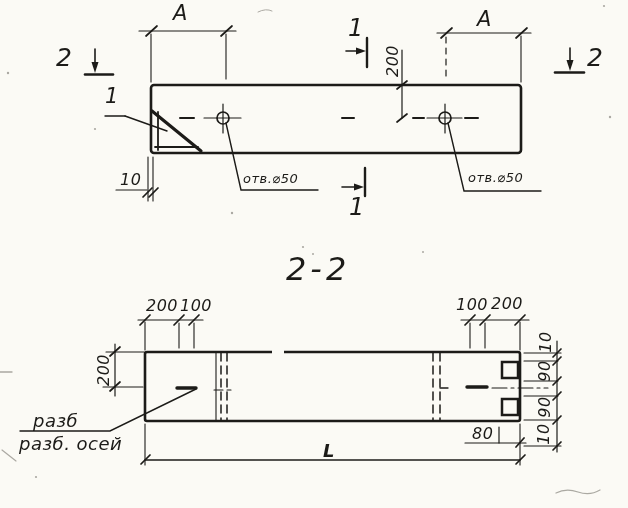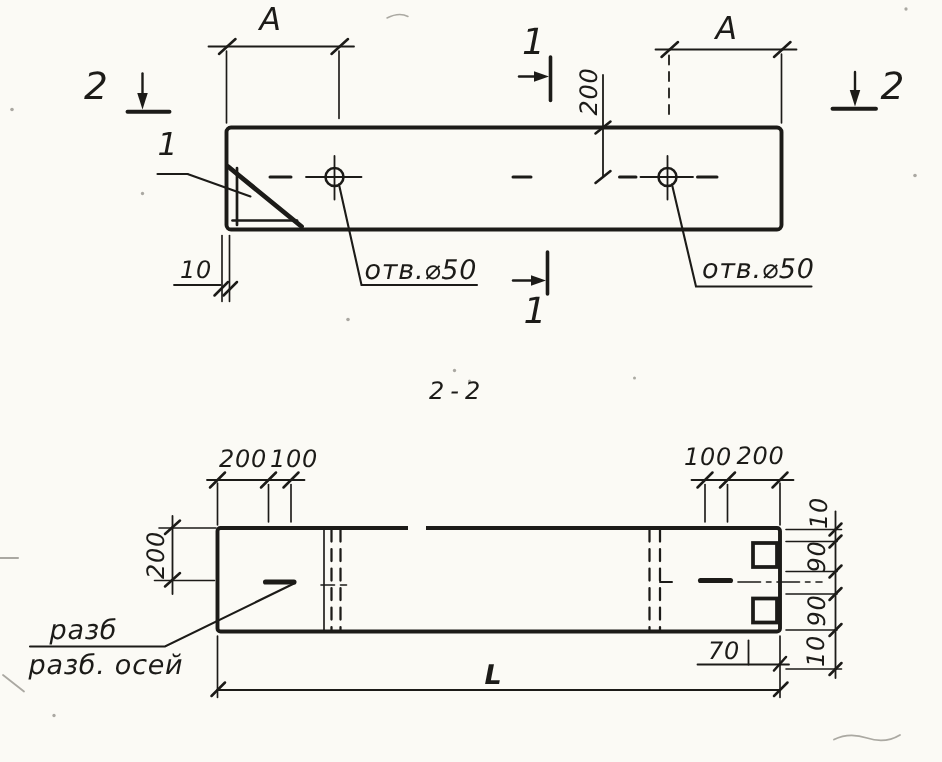--- a/index.html
+++ b/index.html
@@ -17,26 +17,26 @@
     font-style:italic;
     color:#1c1b18;
     white-space:nowrap;
     line-height:1;
     letter-spacing:0.5px;
   }
   .rot{
     transform:translate(-50%,-50%) rotate(-90deg);
   }
   .s16{font-size:16px;}
-  .s17{font-size:18px;}
+  .s17{font-size:13px;}
   .s18{font-size:18px;}
   .s21{font-size:21px;}
   .s24{font-size:24px;}
   .s25{font-size:25px;}
-  .title{font-size:16px;letter-spacing:4px;}
+  .title{font-size:32px;letter-spacing:4px;}
   .bold{font-weight:bold;}
 </style>
 </head>
 <body>
 
 <div id="canvas">
 
   <svg id="linework" width="628" height="508" viewBox="0 0 628 508" stroke="#1c1b18" fill="none" stroke-linecap="round">
 
     <g>
@@ -241,18 +241,18 @@
   <span class="lbl title" style="left:286px;top:253px;">2-2</span>
   <span class="lbl s16" style="left:146px;top:298px;">200</span>
   <span class="lbl s16" style="left:180px;top:298px;">100</span>
   <span class="lbl s16" style="left:456px;top:297px;">100</span>
   <span class="lbl s16" style="left:491px;top:296px;">200</span>
   <span class="lbl s16 rot" style="left:104px;top:370px;">200</span>
   <span class="lbl s16 rot" style="left:546px;top:342px;">10</span>
   <span class="lbl s16 rot" style="left:545px;top:371px;">90</span>
   <span class="lbl s16 rot" style="left:545px;top:407px;">90</span>
   <span class="lbl s16 rot" style="left:544px;top:434px;">10</span>
-  <span class="lbl s16" style="left:472px;top:426px;">70</span>
+  <span class="lbl s16" style="left:472px;top:426px;">80</span>
   <span class="lbl s18 bold" style="left:323px;top:442px;">L</span>
   <span class="lbl s18" style="left:33px;top:412px;">разб</span>
   <span class="lbl s18" style="left:19px;top:435px;">разб. осей</span>
 
 </div>
 
 </body></html>

